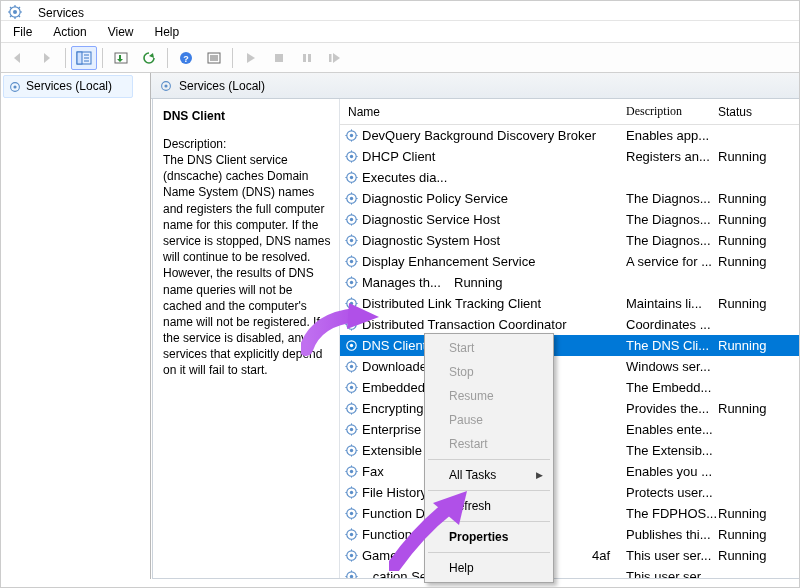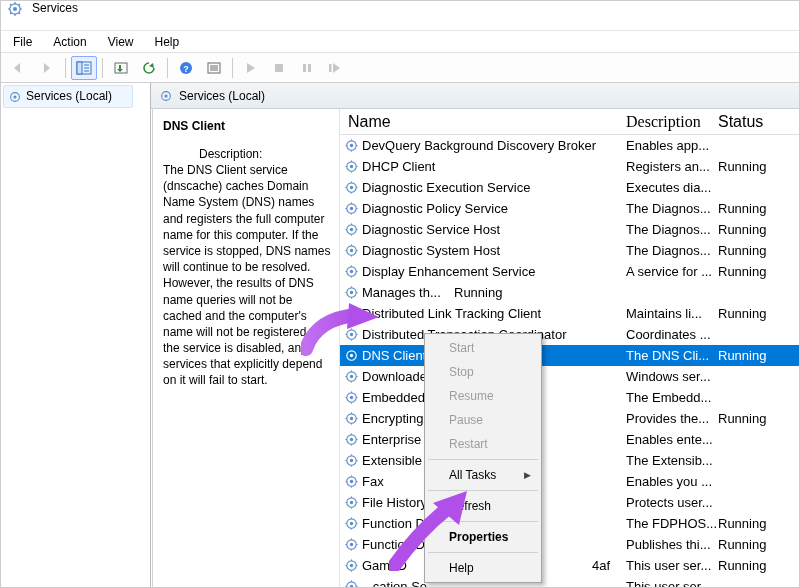--- a/index.html
+++ b/index.html
@@ -10,26 +10,26 @@
     color: #000;
     background: #fff;
     width: 800px;
     height: 588px;
     overflow: hidden;
     position: relative;
     border: 1px solid #ccc;
   }
   
   .titlebar {
-    height: 30px;
-    display: flex;
-    align-items: flex-start;
+    height: 20px;
+    display: flex;
+    align-items: flex-end;
     padding: 0 6px;
     border-bottom: 1px solid #e5e5e5;
-    gap: 9px;
+    gap: 15px;
   }
   .gear-svg { display: inline-block; vertical-align: middle; }
   .title-text { font-size: 12px; }
   
   .menubar {
     height: 22px;
     display: flex;
     align-items: center;
     padding: 0 4px;
     gap: 5px;
@@ -114,34 +114,34 @@
     border: 1px solid #ccd3db;
     border-top: none;
     border-right: none;
     margin-left: 1px;
   }
   .detail-col {
     width: 178px;
     padding: 10px 6px 10px 2px;
   }
   .detail-name { font-weight: bold; margin-bottom: 14px; display: block; }
-  .detail-desc-label { display: block; margin-bottom: 1px; margin-left: 36px; }
+  .detail-desc-label { display: block; margin-bottom: 1px; }
   .detail-desc { line-height: 1.35; }
   .list-col {
     flex: 1;
     position: relative;
     border-left: 1px solid #dfe3e8;
     overflow: hidden;
   }
   .list-header {
     display: flex;
     height: 26px;
     align-items: center;
     border-bottom: 1px solid #e0e0e0;
-    font-size: 16px;
+    font-size: 12px;
     background: #fff;
   }
   .col-name-h { width: 286px; padding-left: 8px; text-align: left; }
   .col-desc-h { width: 92px; text-align: left; font-family: Liberation Serif, serif; }
   .col-stat-h { width: 60px; text-align: left; }
   .rows { overflow: hidden; }
   .row {
     display: flex;
     align-items: center;
     height: 21px;
@@ -153,21 +153,21 @@
   }
   .row .ic { width: 22px; display:flex; align-items:center; justify-content:center; }
   .row .nm { width: 264px; white-space: nowrap; overflow: hidden; text-overflow: clip; }
   .row .de { width: 92px; white-space: nowrap; overflow: hidden; }
   .row .st { width: 60px; white-space: nowrap; overflow: hidden; }
   
   .ctxmenu {
     position: absolute;
     top: 332px;
     left: 423px;
-    width: 118px;
+    width: 130px;
     background: #f2f2f2;
     border: 1px solid #a6a6a6;
     box-shadow: 3px 3px 4px rgba(0,0,0,.25);
     font-size: 12px;
     padding: 2px;
     z-index: 100;
   }
   .ctxitem {
     padding: 5px 20px 5px 22px;
     position: relative;
@@ -368,21 +368,20 @@
                   <circle cx="8" cy="8" r="5" fill="none" stroke="#5b8ec9" stroke-width="1.2"></circle>
                   <circle cx="8" cy="8" r="1.8" fill="#5b8ec9"></circle>
                   <g stroke="#5b8ec9" stroke-width="1.1">
                     <line x1="8" y1="1.5" x2="8" y2="3"></line>
                     <line x1="8" y1="13" x2="8" y2="14.5"></line>
                     <line x1="1.5" y1="8" x2="3" y2="8"></line>
                     <line x1="13" y1="8" x2="14.5" y2="8"></line>
                   </g>
                 </svg>
               </span>
-              <span class="nm">Diagnostic Execution Service</span>
               <span class="de">Executes dia...</span>
               <span class="st"></span>
             </div>
             <div class="row">
               <span class="ic">
                 <svg width="15" height="15" viewBox="0 0 16 16">
                   <circle cx="8" cy="8" r="5" fill="none" stroke="#5b8ec9" stroke-width="1.2"></circle>
                   <circle cx="8" cy="8" r="1.8" fill="#5b8ec9"></circle>
                   <g stroke="#5b8ec9" stroke-width="1.1">
                     <line x1="8" y1="1.5" x2="8" y2="3"></line>

